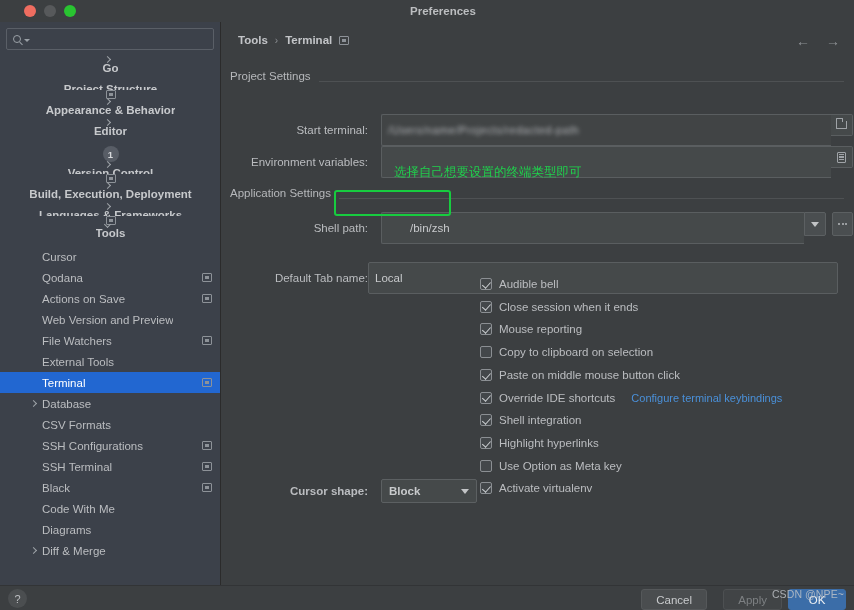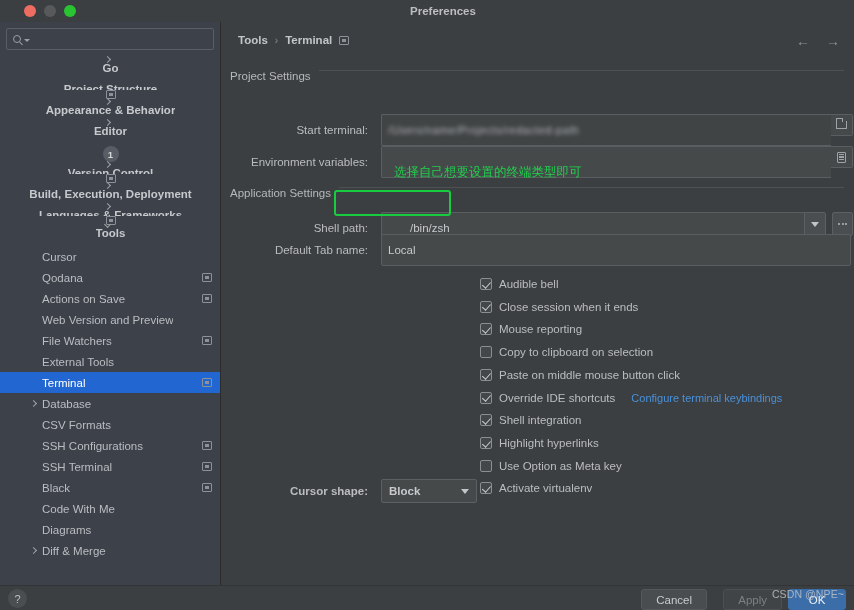--- a/index.html
+++ b/index.html
@@ -128,21 +128,21 @@
   .bc-sep { color: #8b8e92; font-weight: normal; font-size: 10px; }
   .navbtns {
     position: absolute; right: 14px; top: 12px;
     display: flex; gap: 16px;
     color: #8e9195; font-size: 14px;
   }
   .navbtns span { cursor: default; line-height: 14px; }
 
   .section {
     position: absolute; left: 8px;
-    display: flex; align-items: flex-start; gap: 8px;
+    display: flex; align-items: flex-end; gap: 8px;
     width: 614px;
     font-size: 11.5px; color: #b6b8bb;
   }
   .section .line { flex: 1; height: 1px; background: #4e5153; }
 
   .row {
     position: absolute;
     display: flex; align-items: center;
   }
   .lbl { font-size: 11.5px; color: #bbbdc0; text-align: right; }
@@ -503,23 +503,23 @@
           <span class="dn-caret"></span>
         </div>
         <div class="dots-btn" style="margin-left:6px;">
           <i></i>
             <i></i>
             <i></i>
         </div>
       </div>
     </div>
 
-    <div class="row" style="left:8px; top:212px;">
+    <div class="row" style="left:8px; top:240px;">
       <span class="lbl" style="width:138px">Default Tab name:</span>
-      <div class="field" style="width:470px; margin-left:13px;">
+      <div class="field" style="width:470px; ">
         <span>Local</span>
       </div>
     </div>
 
     <div id="checkbox-list">
         <div class="cb-row" style="top: 256px;">
           <span class="cb on"></span>
           <span>Audible bell</span>
         </div>
         <div class="cb-row" style="top: 278.7px;">

